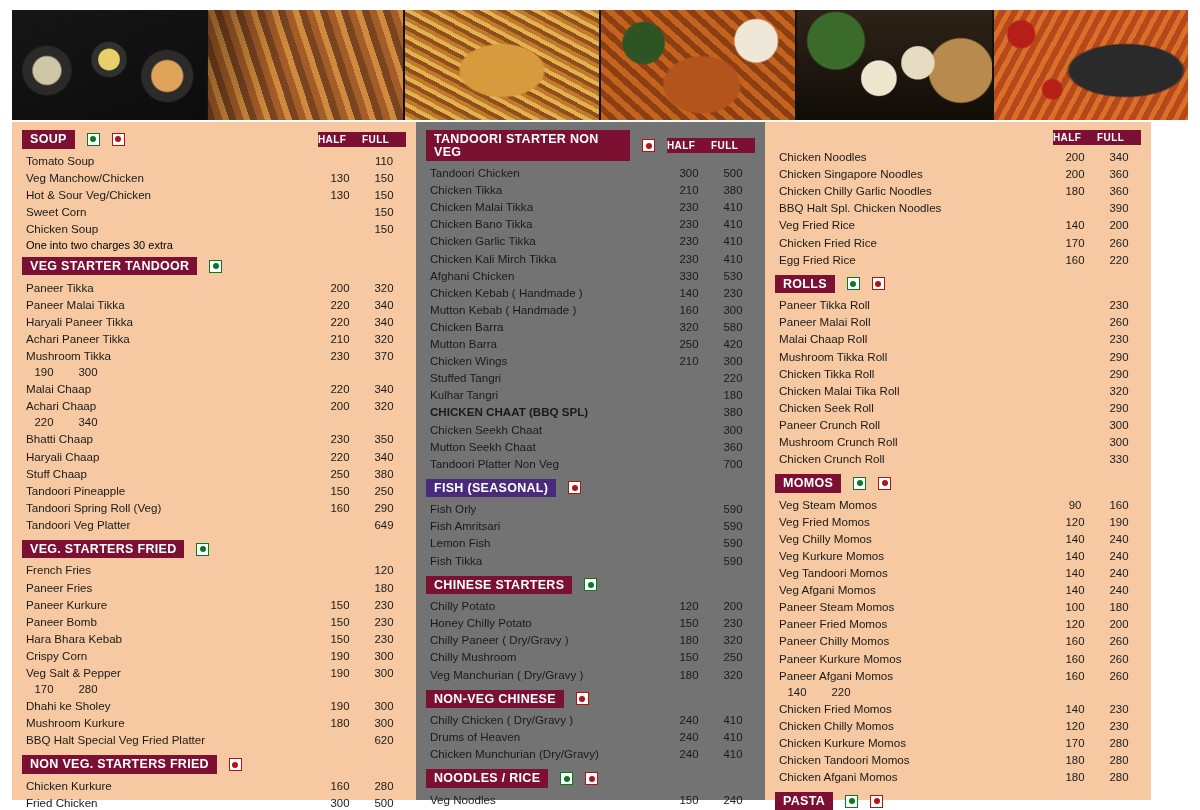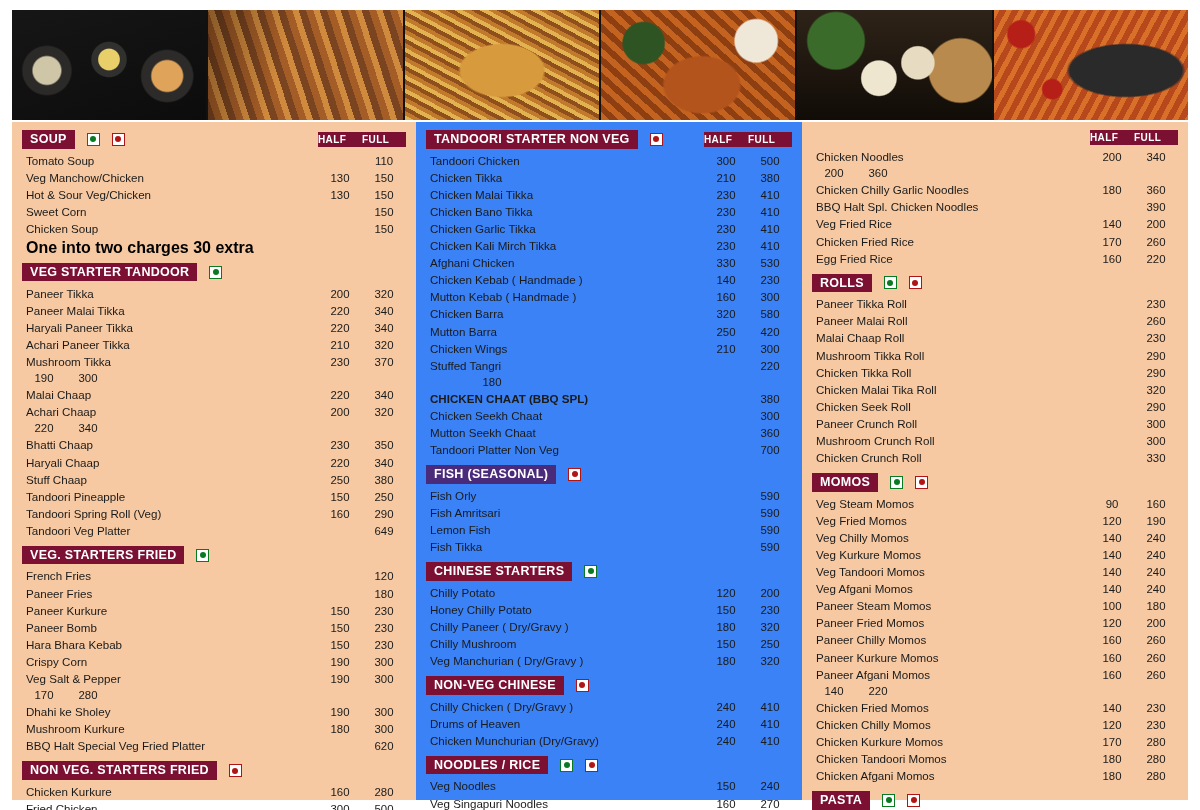--- a/index.html
+++ b/index.html
@@ -69,21 +69,21 @@
     left: 12px; top: 122px;
     width: 1176px; height: 678px;
     display: flex;
   }
   .col {
     height: 100%;
     padding: 8px 10px 6px 10px;
     position: relative;
   }
   .col.c1 { width: 404px; background: #f6c9a2; }
-  .col.c2 { width: 386px; background: #3b82f6; }
+  .col.c2 { width: 349px; background: #737373; }
   .col.c3 { width: 386px; background: #f6c9a2; }
 
   .section { margin-bottom: 6px; }
 
   .sec-head {
     display: flex;
     align-items: center;
     gap: 12px;
     margin-bottom: 4px;
   }
@@ -138,21 +138,21 @@
     padding: 1.1px 0;
   }
   .item .nm { flex: 1 1 auto; padding-left: 4px; white-space: nowrap; overflow: hidden; }
   .item .half, .item .full {
     width: 44px;
     text-align: center;
     flex: 0 0 44px;
     font-size: 11.4px;
   }
   .item.bold .nm { font-weight: bold; }
-  .note { font-size: 16px; padding-left: 4px; padding-top: 1px; font-weight: bold; }
+  .note { font-size: 11px; padding-left: 4px; padding-top: 1px; }
 </style>
 </head>
 <body>
 
 <div id="menu">
 
   <div class="photo-strip">
     <div class="photo p1"></div>
     <div class="photo p2"></div>
     <div class="photo p3"></div>
@@ -434,20 +434,21 @@
               <div class="nm">Chicken Wings</div>
               <div class="half">210</div>
               <div class="full">300</div>
             </div>
             <div class="item">
               <div class="nm">Stuffed Tangri</div>
               <div class="half"></div>
               <div class="full">220</div>
             </div>
             <div class="item">
+              <div class="nm">Kulhar Tangri</div>
               <div class="half"></div>
               <div class="full">180</div>
             </div>
             <div class="item bold">
               <div class="nm">CHICKEN CHAAT (BBQ SPL)</div>
               <div class="half"></div>
               <div class="full">380</div>
             </div>
             <div class="item">
               <div class="nm">Chicken Seekh Chaat</div>
@@ -578,20 +579,21 @@
               <span>FULL</span>
             </div>
           </div>
           <div class="items">
             <div class="item">
               <div class="nm">Chicken Noodles</div>
               <div class="half">200</div>
               <div class="full">340</div>
             </div>
             <div class="item">
+              <div class="nm">Chicken Singapore Noodles</div>
               <div class="half">200</div>
               <div class="full">360</div>
             </div>
             <div class="item">
               <div class="nm">Chicken Chilly Garlic Noodles</div>
               <div class="half">180</div>
               <div class="full">360</div>
             </div>
             <div class="item">
               <div class="nm">BBQ Halt Spl. Chicken Noodles</div>

